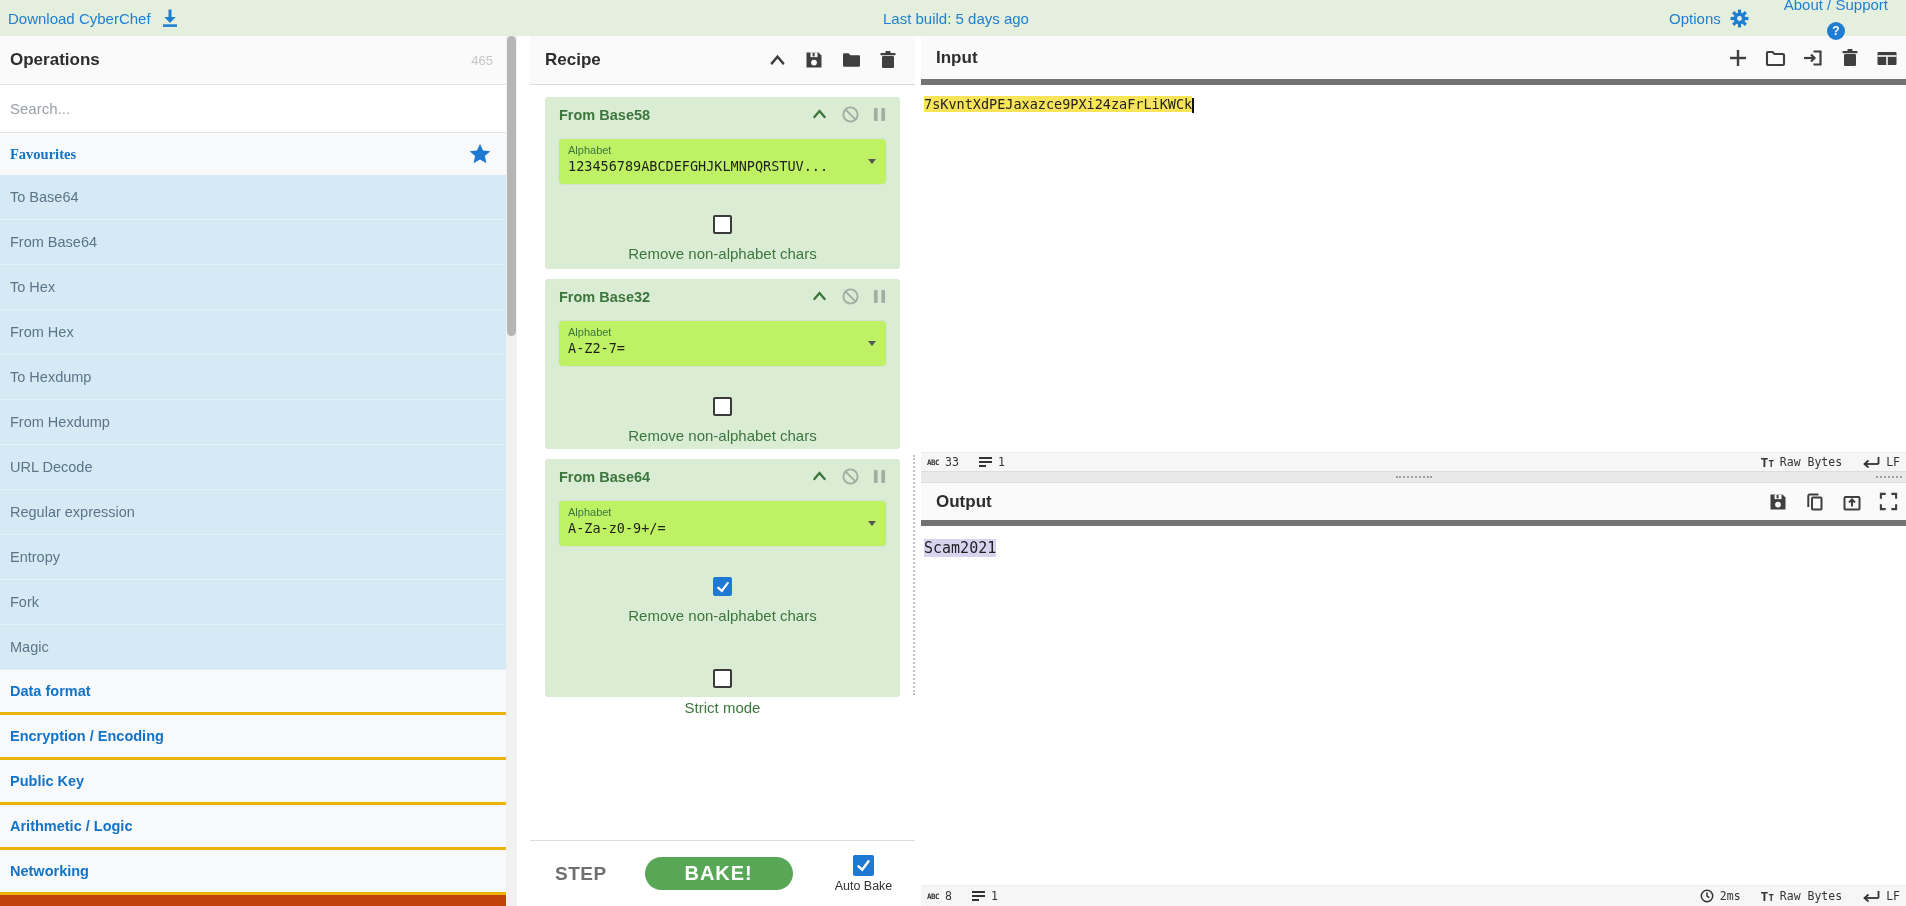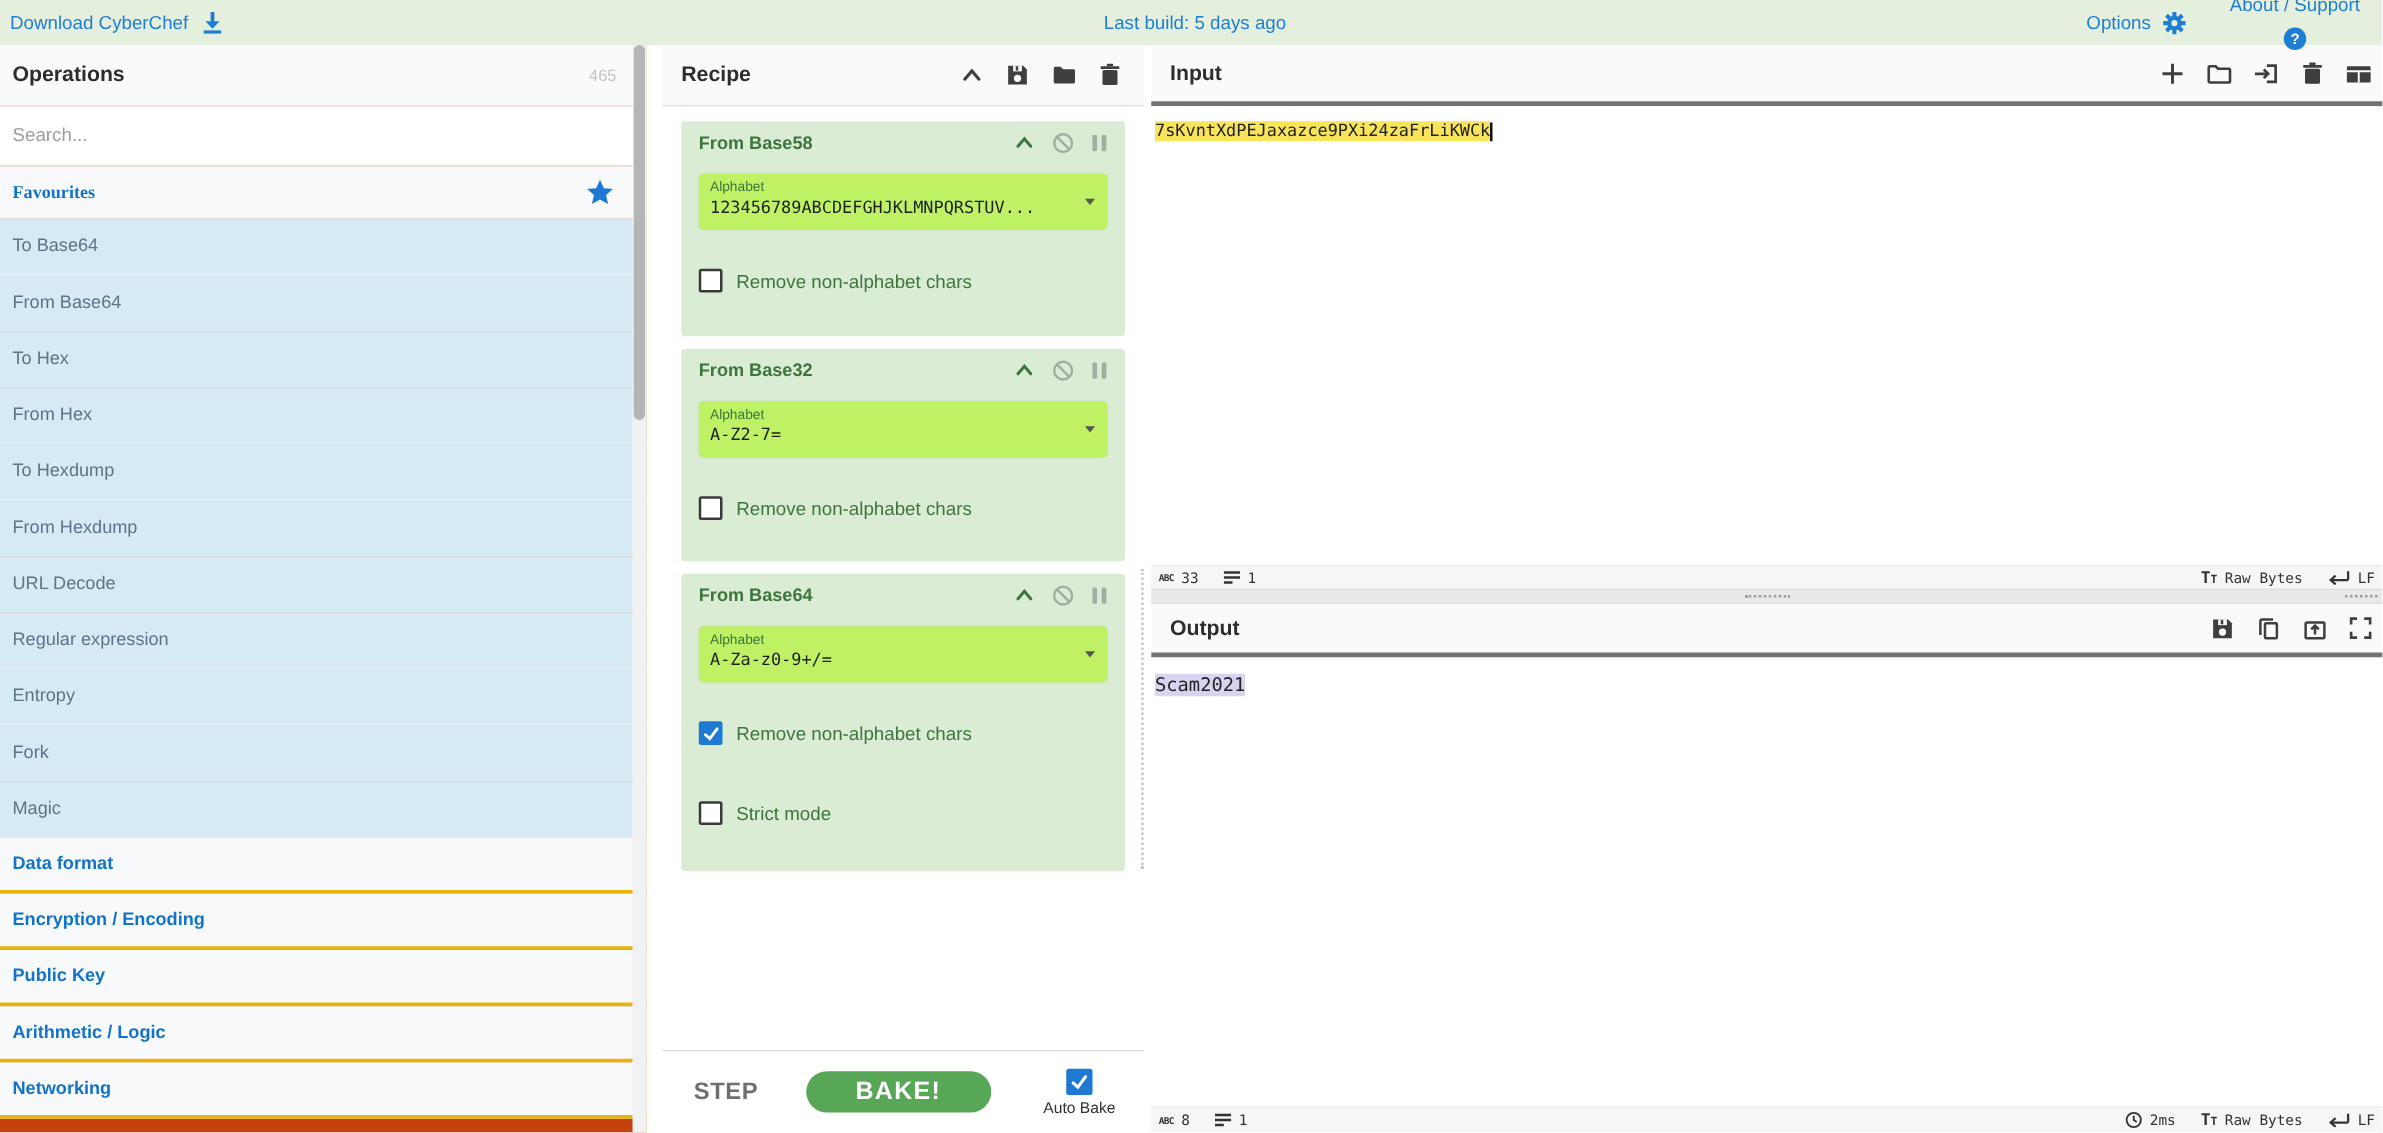--- a/index.html
+++ b/index.html
@@ -45,36 +45,36 @@
   .recipe-list { flex:1; overflow:hidden; padding:12px 15px 0 15px; position:relative; }
   .recipe-list::after { content:""; position:absolute; right:0px; top:370px; height:240px; border-right:2px dotted #c2c2c2; }
   .op-block { background:#dbecd5; border-radius:3px; margin-bottom:10px; padding:8px 14px 20px 14px; }
   .op-block .head { display:flex; align-items:center; cursor:grab; }
   .op-block .head .name { color:#3c763d; font-weight:bold; font-size:14.5px; flex:1; }
   .op-block .head .icons { display:flex; align-items:center; gap:13px; }
   .dropdown { background:#bef264; border-radius:4px; margin-top:15px; height:45px; padding:5px 27px 4px 9px; position:relative; cursor:pointer; box-shadow:0 0 0 1px rgba(0,0,0,0.03); }
   .dropdown .lab { color:#3c763d; font-size:11px; display:block; }
   .dropdown .val { color:#1f1f1f; font-size:13.5px; display:block; margin-top:2px; white-space:nowrap; overflow:hidden; }
   .dropdown .caret { position:absolute; right:10px; top:20px; width:0; height:0; border-left:4.5px solid transparent; border-right:4.5px solid transparent; border-top:5.5px solid #555; }
-  .cb-row { display:flex; align-items:flex-end; gap:11px; margin-top:31px; cursor:pointer; }
+  .cb-row { display:flex; align-items:center; gap:11px; margin-top:31px; cursor:pointer;flex-direction:column; }
   .cb-row .lbl { color:#3c763d; font-size:15px; }
   .cb-row.strict { margin-top:45px; }
   .cb { width:19px; height:19px; border:2px solid #3a3a3a; border-radius:2px; background:#fff; display:inline-flex; align-items:center; justify-content:center; flex:none; }
   .cb svg { display:none; }
   .cb.checked { background:#1e79d2; border-color:#1e79d2; }
   .cb.checked svg { display:block; }
   .recipe-footer { height:66px; border-top:1px solid #dcdcdc; background:#fff; display:flex; align-items:center; padding-left:25px; }
   .step-btn { font-size:19px; font-weight:bold; color:#6f6f6f; letter-spacing:0.5px; background:none; border:none; cursor:pointer; font-family:"Liberation Sans", sans-serif; }
   .bake-btn { margin-left:38px; width:148px; height:33px; border:none; border-radius:24px; background:#57a757; color:#fff; font-size:20px; font-weight:bold; letter-spacing:1px; cursor:pointer; font-family:"Liberation Sans", sans-serif; }
   .autobake { margin-left:42px; display:flex; flex-direction:column; align-items:center; gap:3px; cursor:pointer; }
   .autobake .cb { width:21px; height:21px; }
   .autobake .lbl { font-size:12.5px; color:#333; }
 
   
-  .io-header { height:49px; background:#fafafa; border-bottom:4px solid #737373; display:flex; align-items:center; padding:0 8px 0 15px; }
+  .io-header { height:49px; background:#fafafa; border-bottom:6px solid #737373; display:flex; align-items:center; padding:0 8px 0 15px; }
   .io-header.out { height:43px; }
   .io-header .t { font-size:17px; font-weight:bold; color:#2d2d2d; flex:1; }
   .io-header .icons { display:flex; align-items:center; gap:17px; }
   .input-area { height:367px; background:#fff; padding:9px 3px; cursor:text; }
   .output-area { flex:1; background:#fff; padding:12px 3px; }
   .hl-y { background:#f8e459; font-size:13.5px; line-height:18px; color:#222; }
   .hl-p { background:#d7d4f0; font-size:15px; line-height:19px; color:#222; }
   .caret-bar { display:inline-block; width:1.5px; height:15px; background:#111; vertical-align:text-bottom; }
   .io-status { background:#f6f6f6; border-top:1px solid #ececec; display:flex; align-items:center; justify-content:space-between; padding:0 6px; font-family:"DejaVu Sans Mono", monospace; font-size:11.5px; color:#333; }
   .io-status.in { height:19px; }

